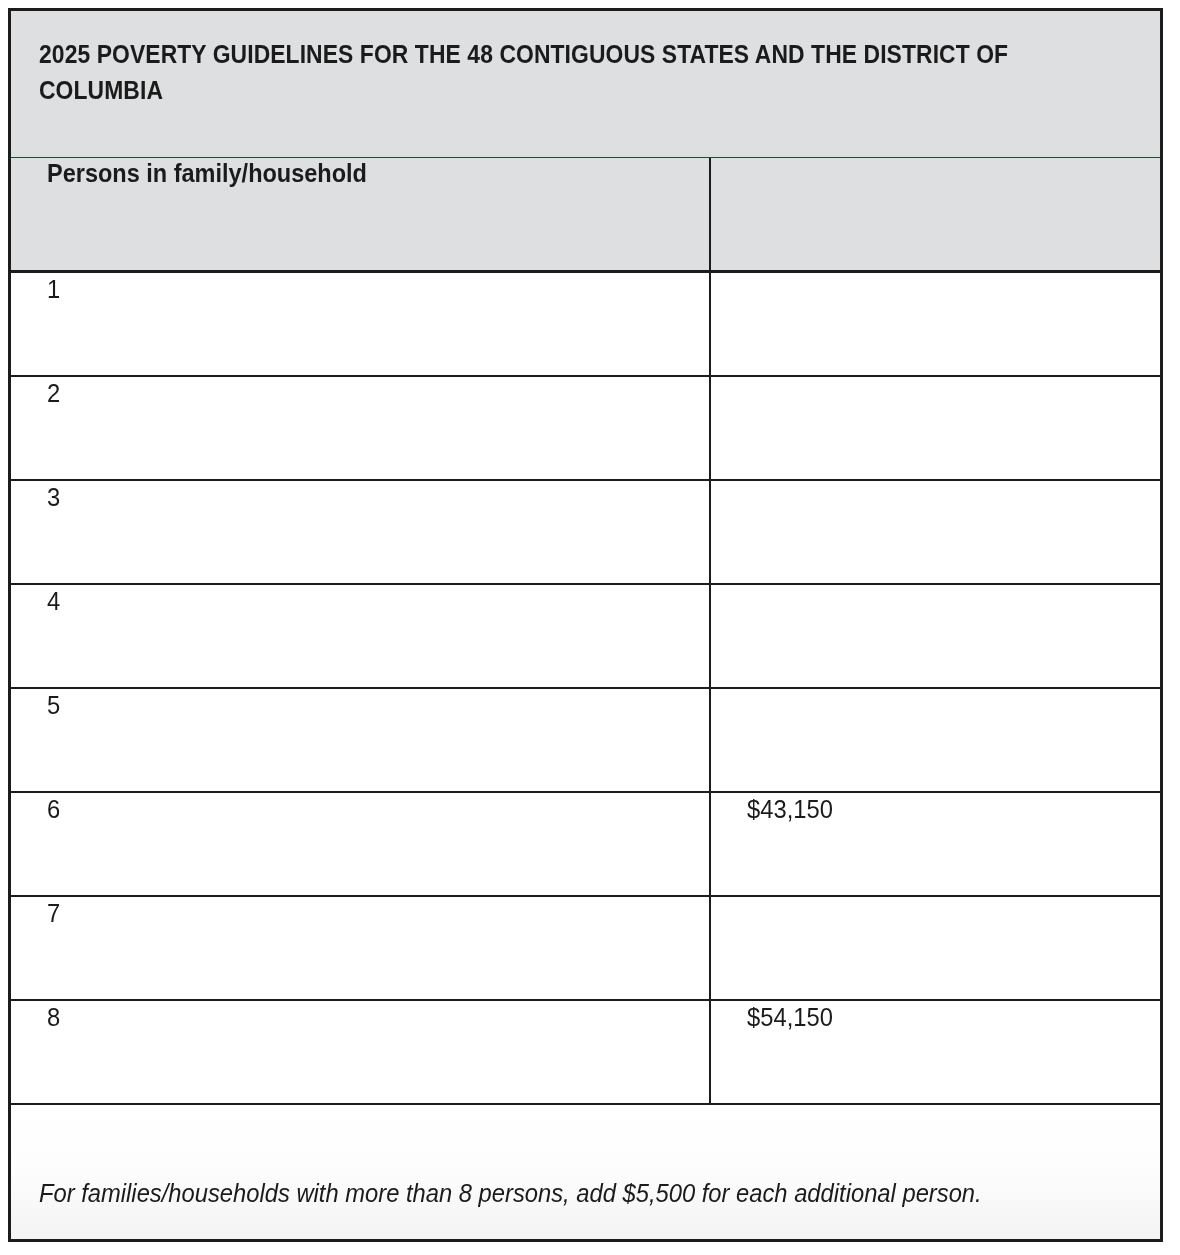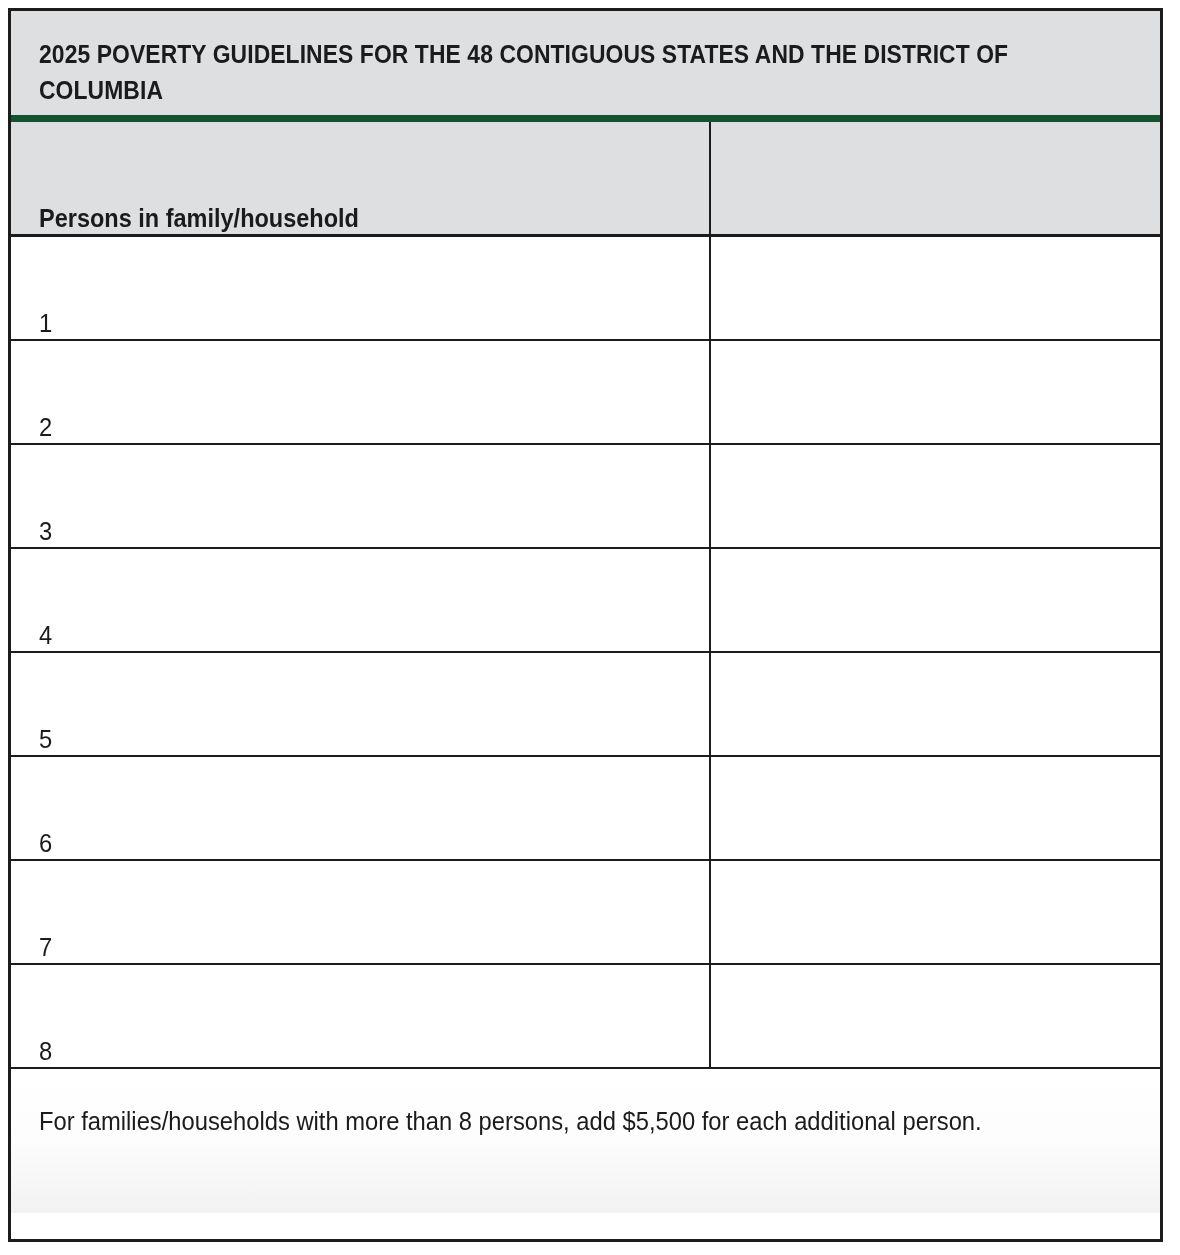--- a/index.html
+++ b/index.html
@@ -33,23 +33,23 @@
     box-sizing: border-box;
     border: 3px solid #1c1c1c;
     background: #ffffff;
     overflow: hidden;
   }
 
   
   .table-caption {
     box-sizing: border-box;
     background: #dedfe1;
-    border-bottom: 7px solid #14532d;
+    border-bottom: 1px solid #14532d;
     padding: 26px 28px 24px 28px;
-    height: 111px;
+    height: 147px;
   }
   .table-caption .caption-text {
     font-family: "Liberation Sans Narrow", "Liberation Sans", sans-serif;
     font-weight: bold;
     font-size: 25px;
     line-height: 1.42;
     letter-spacing: 0.1px;
     color: #1b1b1b;
     text-transform: uppercase;
     transform: scaleX(0.915);
@@ -74,22 +74,22 @@
     height: 104px;
     border-bottom: 2px solid #1c1c1c;
   }
   .t-row.data-row.last-data-row {
     border-bottom: 2px solid #1c1c1c;
   }
 
   .cell {
     box-sizing: border-box;
     display: flex;
-    align-items: flex-end;
-    padding: 0 28px;
+    align-items: flex-start;
+    padding: 0 36px;
     overflow: hidden;
   }
   .cell.col-persons {
     width: 700px;
     border-right: 2px solid #1c1c1c;
   }
   .cell.col-guideline {
     flex: 1 1 auto;
   }
 
@@ -114,22 +114,23 @@
   }
 
   
   .t-row.note-row {
     height: 144px;
     background: linear-gradient(to bottom, #ffffff 0%, #fdfdfd 45%, #f2f2f2 100%);
     border-bottom: none;
   }
   .cell.col-note {
     width: 100%;
-    align-items: flex-start;
+    align-items: center;
     padding: 32px 28px 0 28px;
+    font-style: italic;
   }
   .note-text {
     font-family: "Liberation Sans Narrow", "Liberation Sans", sans-serif;
     font-weight: normal;
     font-size: 25px;
     line-height: 1.62;
     color: #1b1b1b;
     transform: scaleX(0.95);
     transform-origin: left top;
     width: 105%;
@@ -180,31 +181,37 @@
     <div class="t-row data-row">
       <div class="cell col-persons">
         <span class="cell-body-text">5</span>
       </div>
     </div>
 
     <div class="t-row data-row">
       <div class="cell col-persons">
         <span class="cell-body-text">6</span>
       </div>
+      <div class="cell col-guideline">
+        <span class="cell-body-text">$43,150</span>
+      </div>
     </div>
 
     <div class="t-row data-row">
       <div class="cell col-persons">
         <span class="cell-body-text">7</span>
       </div>
     </div>
 
     <div class="t-row data-row last-data-row">
       <div class="cell col-persons">
         <span class="cell-body-text">8</span>
+      </div>
+      <div class="cell col-guideline">
+        <span class="cell-body-text">$54,150</span>
       </div>
     </div>
 
     <div class="t-row note-row">
       <div class="cell col-note">
         <p class="note-text">For families/households with more than 8 persons, add $5,500 for each additional person.</p>
       </div>
     </div>
 
   </div>

